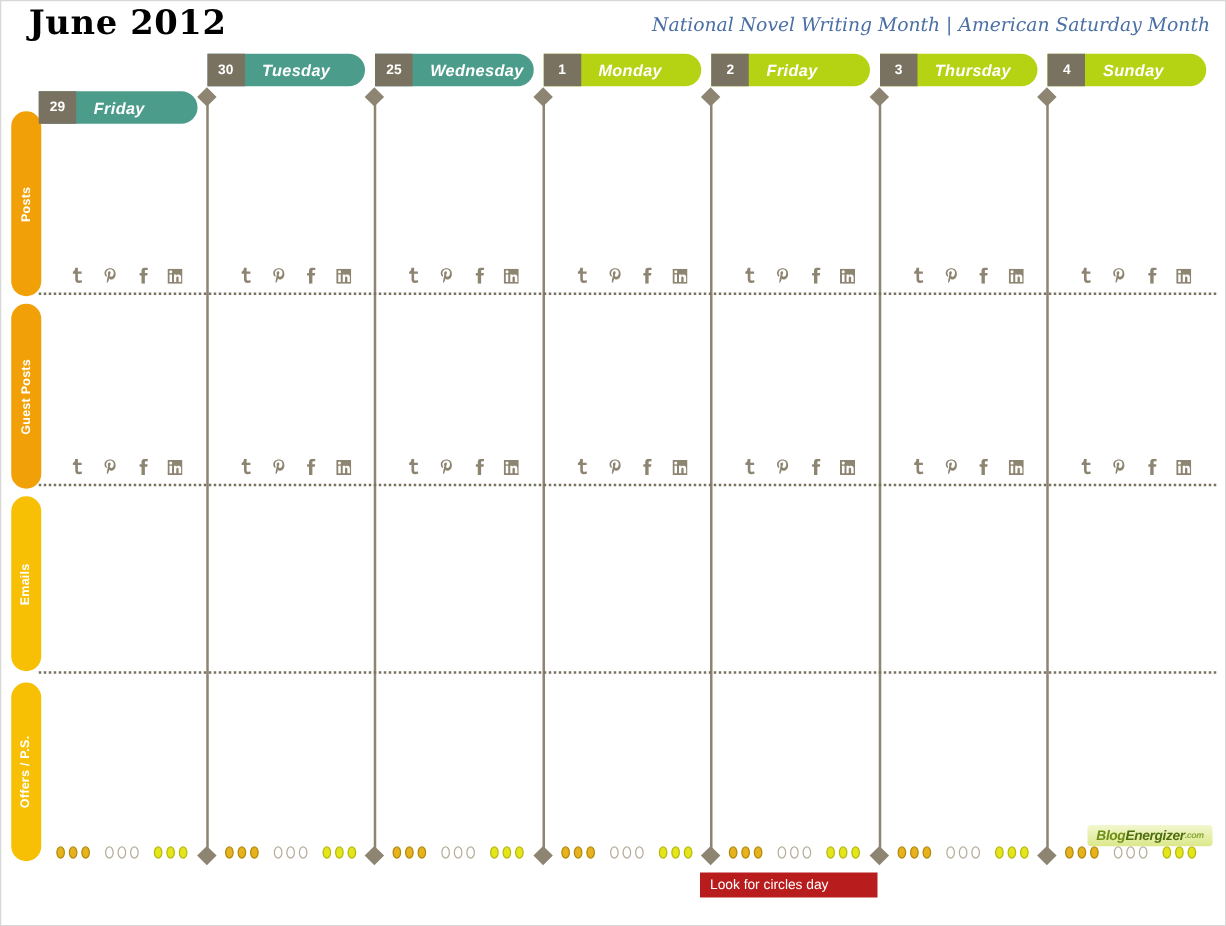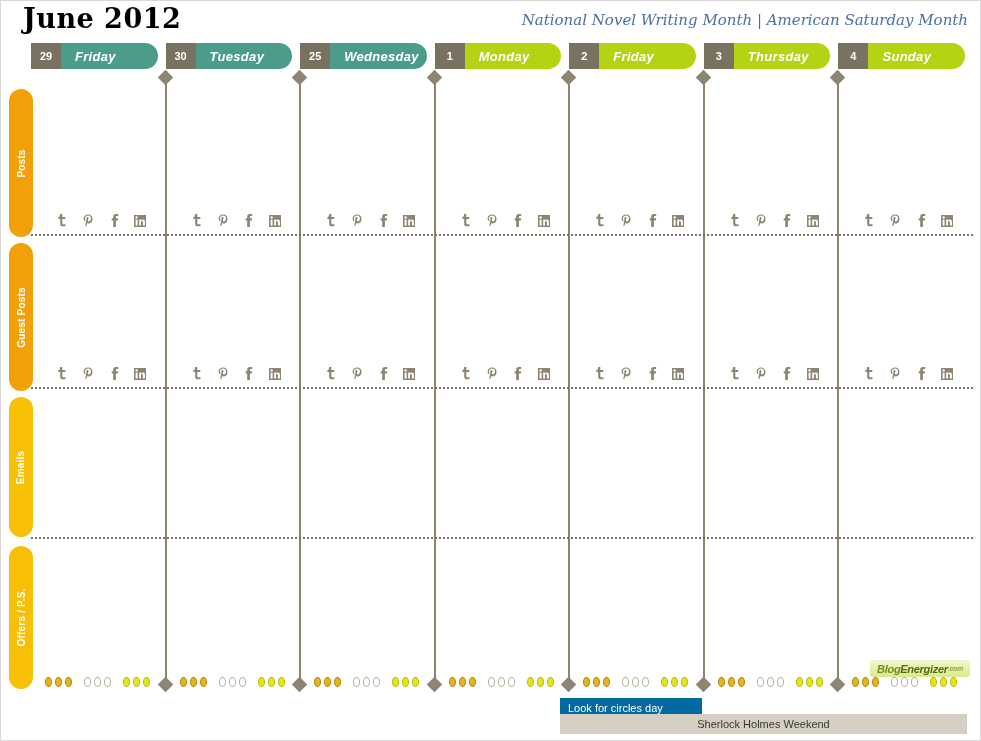--- a/index.html
+++ b/index.html
@@ -170,21 +170,21 @@
   
   .event-bar{
     position:absolute;
     height:20px;
     display:flex;
     align-items:center;
     font-size:11px;
     white-space:nowrap;
   }
   #event-circles-day{
-    background:#0369a1;
+    background:#b91c1c;
     color:#ffffff;
     padding-left:8px;
   }
   #event-sherlock{
     background:#d4cfc2;
     color:#3b382f;
     justify-content:center;
   }
 
   
@@ -218,21 +218,21 @@
 <body>
 
 <div id="page">
 
   <div id="title-row">
     <div id="month-title">June 2012</div>
     <div id="observances">National Novel Writing Month | American Saturday Month</div>
   </div>
 
   <div id="day-header">
-      <div class="day-cell" style="left: 0px; width: 158px;">
+      <div class="day-cell" style="left: 0px; width: 158px; margin-top: 30px;">
         <div class="day-pill" style="background: rgb(76, 156, 139); width: 126.571px;"></div>
         <div class="day-num">29</div>
         <div class="day-name">Friday</div>
       </div>
       <div class="day-cell" style="left: 134.571px; width: 131px;">
         <div class="day-pill" style="background: rgb(76, 156, 139); width: 126.571px;"></div>
         <div class="day-num">30</div>
         <div class="day-name">Tuesday</div>
       </div>
       <div class="day-cell" style="left: 269.143px; width: 134.571px;">
@@ -748,14 +748,13 @@
 
   <div id="logo">
     <div id="logo-text">
         <span>Blog</span>
         <span class="b2">Energizer</span>
         <span class="dot">.com</span>
       </div>
   </div>
 
 <div class="event-bar" id="event-circles-day" style="left: 559px; top: 697px; width: 134px;">Look for circles day</div>
-    <div class="event-bar" id="event-sherlock" style="left: 559px; top: 713px; width: 407px;">Sherlock Holmes Weekend</div>
   </div>
 
 </body></html>

